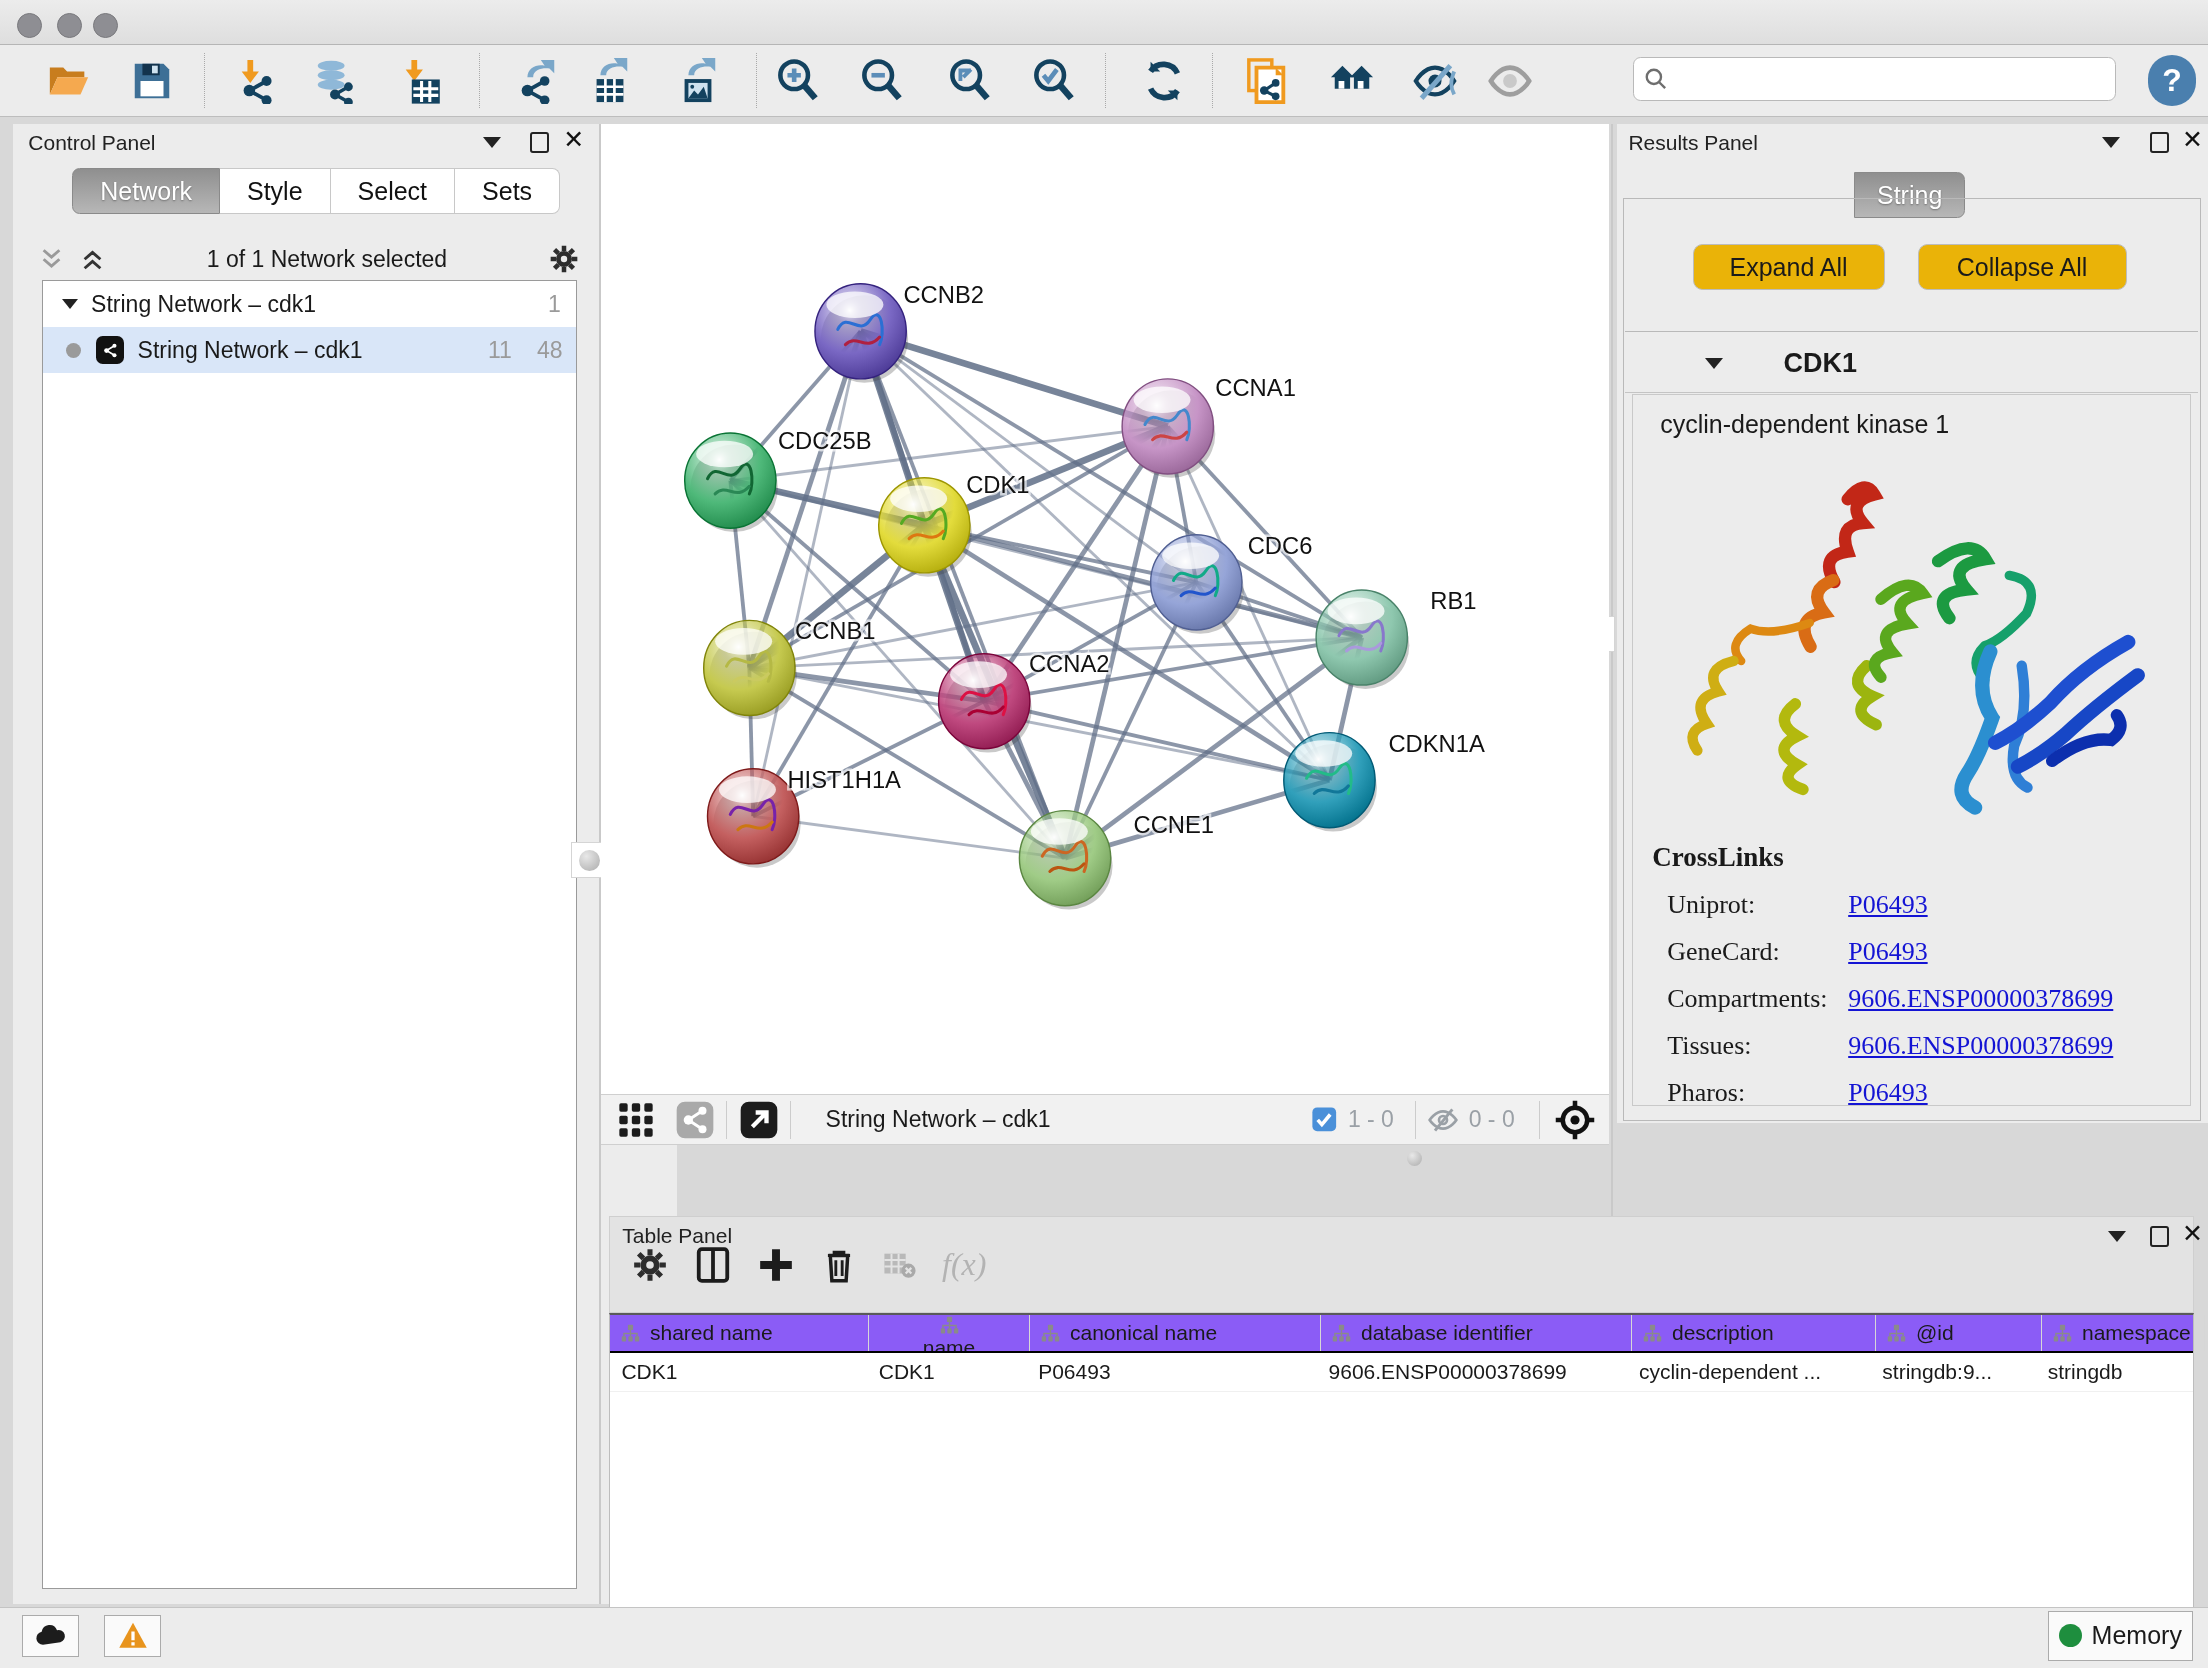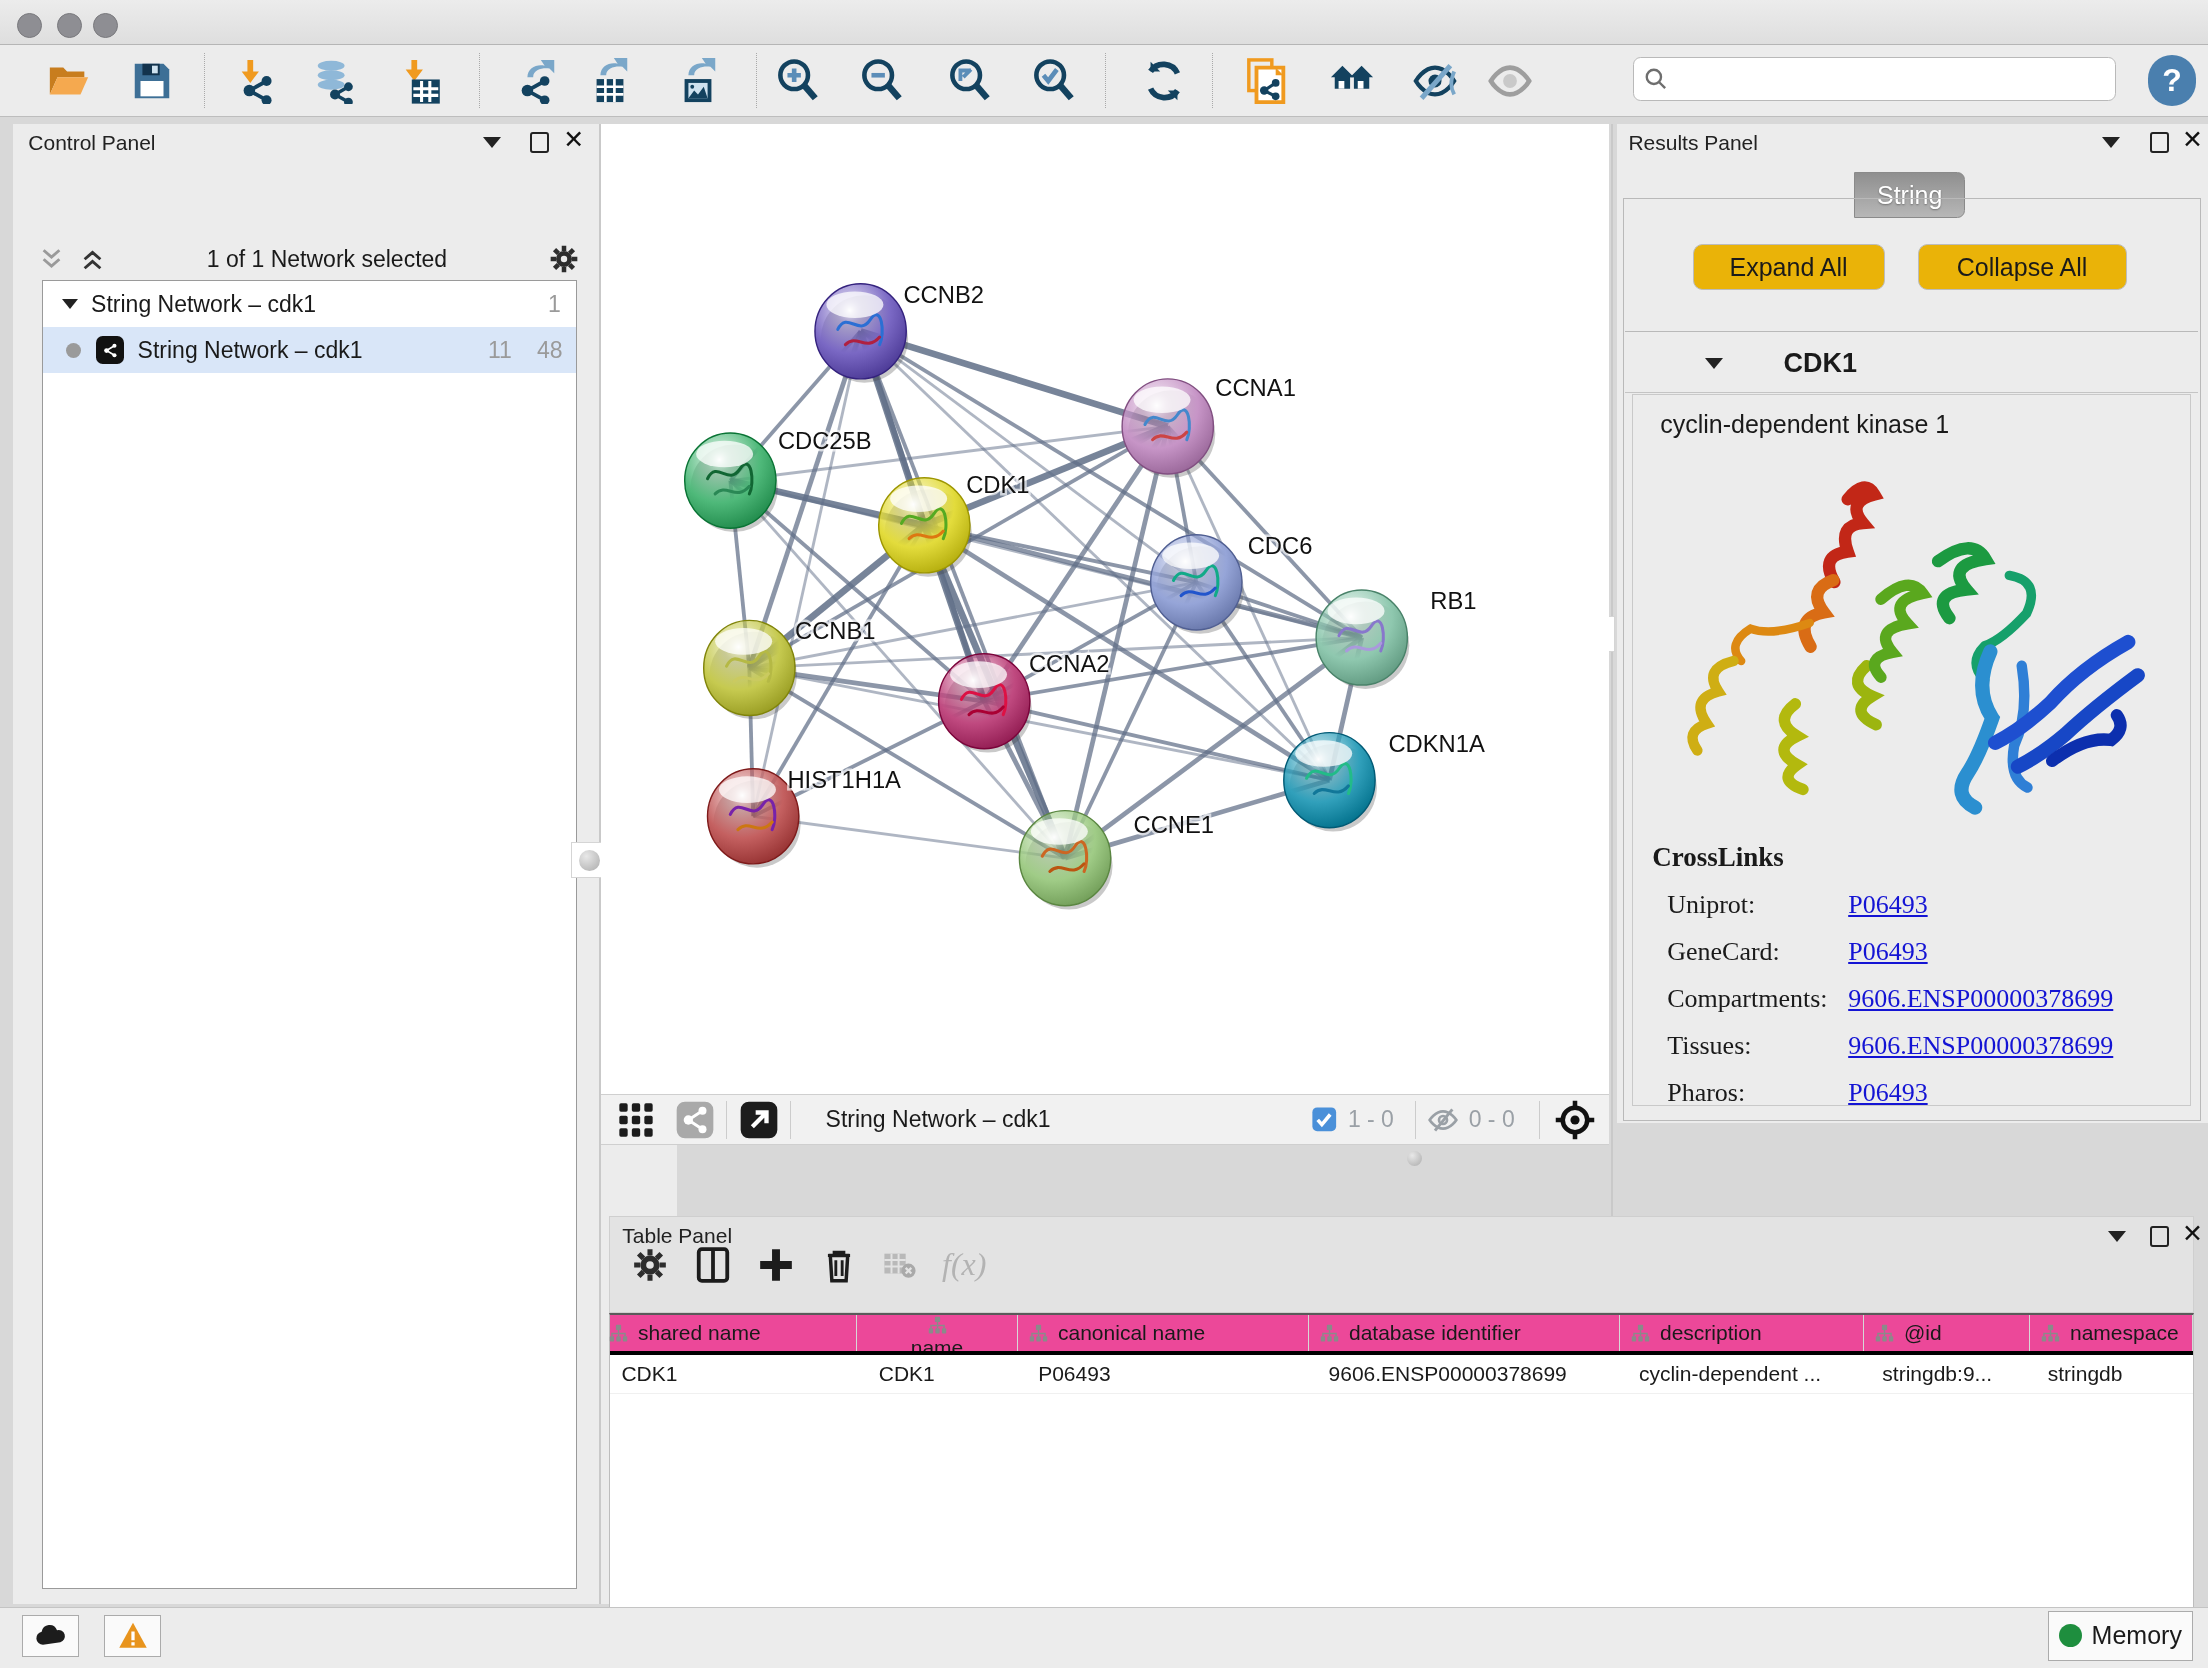--- a/index.html
+++ b/index.html
@@ -82,21 +82,21 @@
   .xl-row{display:flex;font-family:"Liberation Serif",serif;font-size:26px;
     margin-top:17px;}
   .xl-label{width:181px;color:#1a1a1a;}
   .xl-link{color:#1414d4;text-decoration:underline;}
   
   #table-panel{left:609px;top:1216px;width:1311px;height:434px;background:#ececec;}
   #tp-toolbar{left:11.4px;top:46px;width:1583px;height:95px;background:#e3e3e3;
     border:1px solid #cfcfcf;display:flex;align-items:center;}
   #tp-table{left:11.4px;top:141px;width:1583px;height:373px;background:#fff;
     border:1px solid #bdbdbd;border-top:2.9px solid #5a5a5a;}
-  #tp-header{display:flex;background:#ec4899;border-bottom:4px solid #000000;height:36px;justify-content:flex-end;}
+  #tp-header{display:flex;background:#8b5cf6;border-bottom:2px solid #000000;height:36px;}
   .th{display:flex;align-items:center;font-size:21px;border-right:1px solid #d7d7d7;
     overflow:hidden;white-space:nowrap;flex:none;}
   .th svg{margin:0 9.5px 0 9.5px;flex:none;}
   #tp-row{display:flex;height:38px;border-bottom:1px solid #f0f0f0;}
   .td{font-size:21px;display:flex;align-items:center;padding-left:11.4px;
     overflow:hidden;white-space:nowrap;flex:none;}
   #tp-hscroll{left:11.4px;top:481px;width:1583px;height:21px;background:#f2f2f2;
     border:1px solid #d9d9d9;border-radius:9.5px;}
   #tp-thumb{left:5.7px;top:2.9px;width:171px;height:13.3px;background:#bdbdbd;border-radius:7.6px;}
   #bottom-tabs{left:518px;top:386px;}
@@ -285,20 +285,26 @@
     <input placeholder="" style="">
   </div>
   <div id="help-btn" class="abs">?</div>
 </div>
 
 <div id="control-panel" class="abs">
   <span class="panel-title abs" style="left:15px;top:6.7px">Control Panel</span>
   <div class="tri-down abs" style="left:470px;top:13.3px"></div>
   <div class="float-sq abs" style="left:517px;top:7.6px"></div>
   <div class="close-x abs" style="left:550px;top:5.7px">✕</div>
+  <div id="cp-tabs" class="seg abs">
+      <div class="tab active">Network</div>
+      <div class="tab">Style</div>
+      <div class="tab">Select</div>
+      <div class="tab">Sets</div>
+    </div>
   <div id="cp-selrow" class="abs">
     <svg width="27" height="28.5" viewBox="0 0 24 24">
         <path d="M5 4l7 6 7-6M5 12l7 6 7-6" fill="none" stroke="#9a9a9a" stroke-width="2.6"></path>
       </svg>
     <svg width="27" height="28.5" viewBox="0 0 24 24" style="margin-left:13.3px">
         <path d="M5 20l7-6 7 6M5 12l7-6 7 6" fill="none" stroke="#333" stroke-width="2.6"></path>
       </svg>
     <span style="flex:1;text-align:center;font-size:23px">1 of 1 Network selected</span>
     <svg width="32" height="32" viewBox="0 0 24 24">
         <g fill="#2d2d2d">

